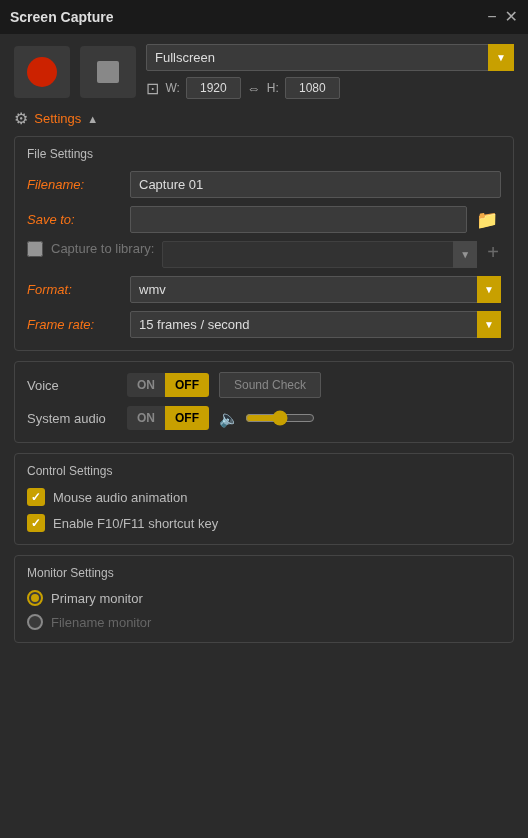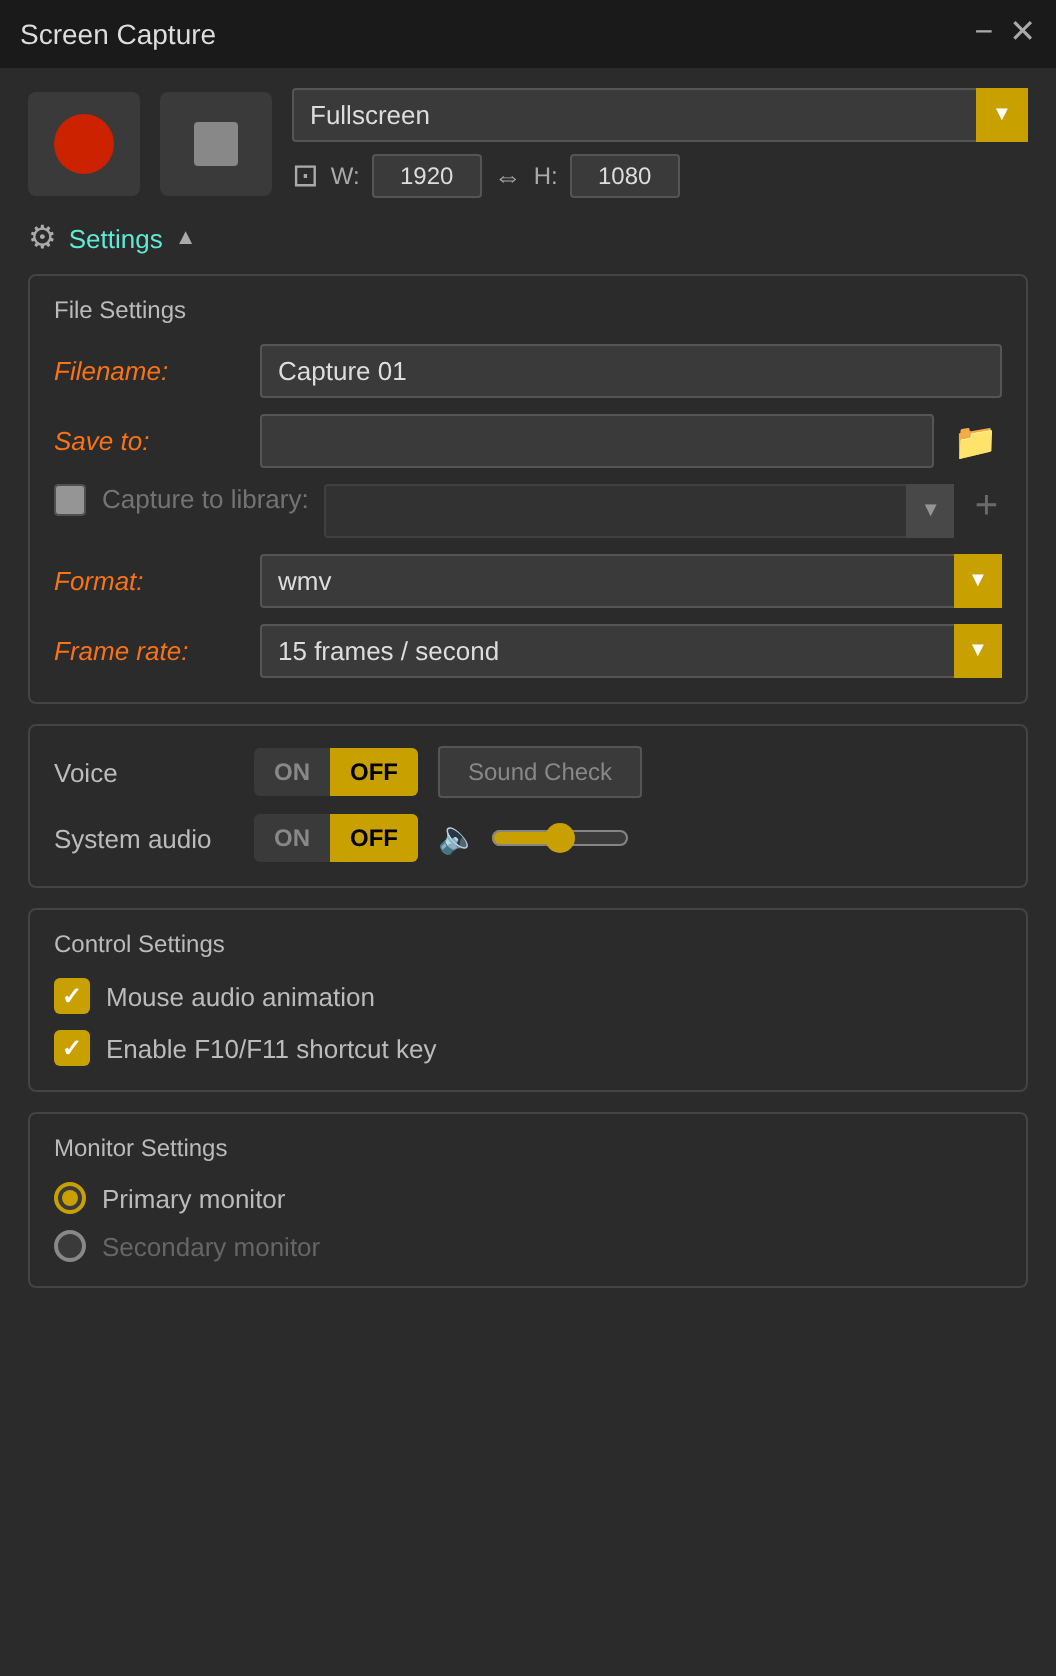--- a/index.html
+++ b/index.html
@@ -17,21 +17,21 @@
       background: #1a1a1a;
       display: flex;
       align-items: center;
       justify-content: space-between;
       padding: 6px 10px;
       height: 34px;
     }
     .title-bar-title {
       color: #ddd;
       font-size: 14px;
-      font-weight: normal;
+      font-weight: bold;
     }
     .title-bar-controls {
       display: flex;
       gap: 8px;
     }
     .title-btn {
       color: #aaa;
       font-size: 16px;
       cursor: pointer;
       line-height: 1;
@@ -149,21 +149,21 @@
       align-items: center;
       gap: 6px;
       margin-bottom: 8px;
       cursor: pointer;
     }
     .settings-gear {
       font-size: 16px;
       color: #aaa;
     }
     .settings-label {
-      color: #5eead4;
+      color: #f97316;
       font-size: 13px;
     }
     .settings-arrow {
       color: #aaa;
       font-size: 11px;
     }
     
     .section-box {
       border: 1px solid #444;
       border-radius: 4px;
@@ -565,17 +565,17 @@
     <div class="radio-row">
       <div class="radio-outer selected">
         <div class="radio-inner"></div>
       </div>
       <span class="radio-label">Primary monitor</span>
     </div>
 
     <div class="radio-row">
       <div class="radio-outer">
       </div>
-      <span class="radio-label disabled">Secondary monitor</span>
+      <span class="radio-label disabled">Filename monitor</span>
     </div>
   </div>
 
 </div>
 
 </body></html>

